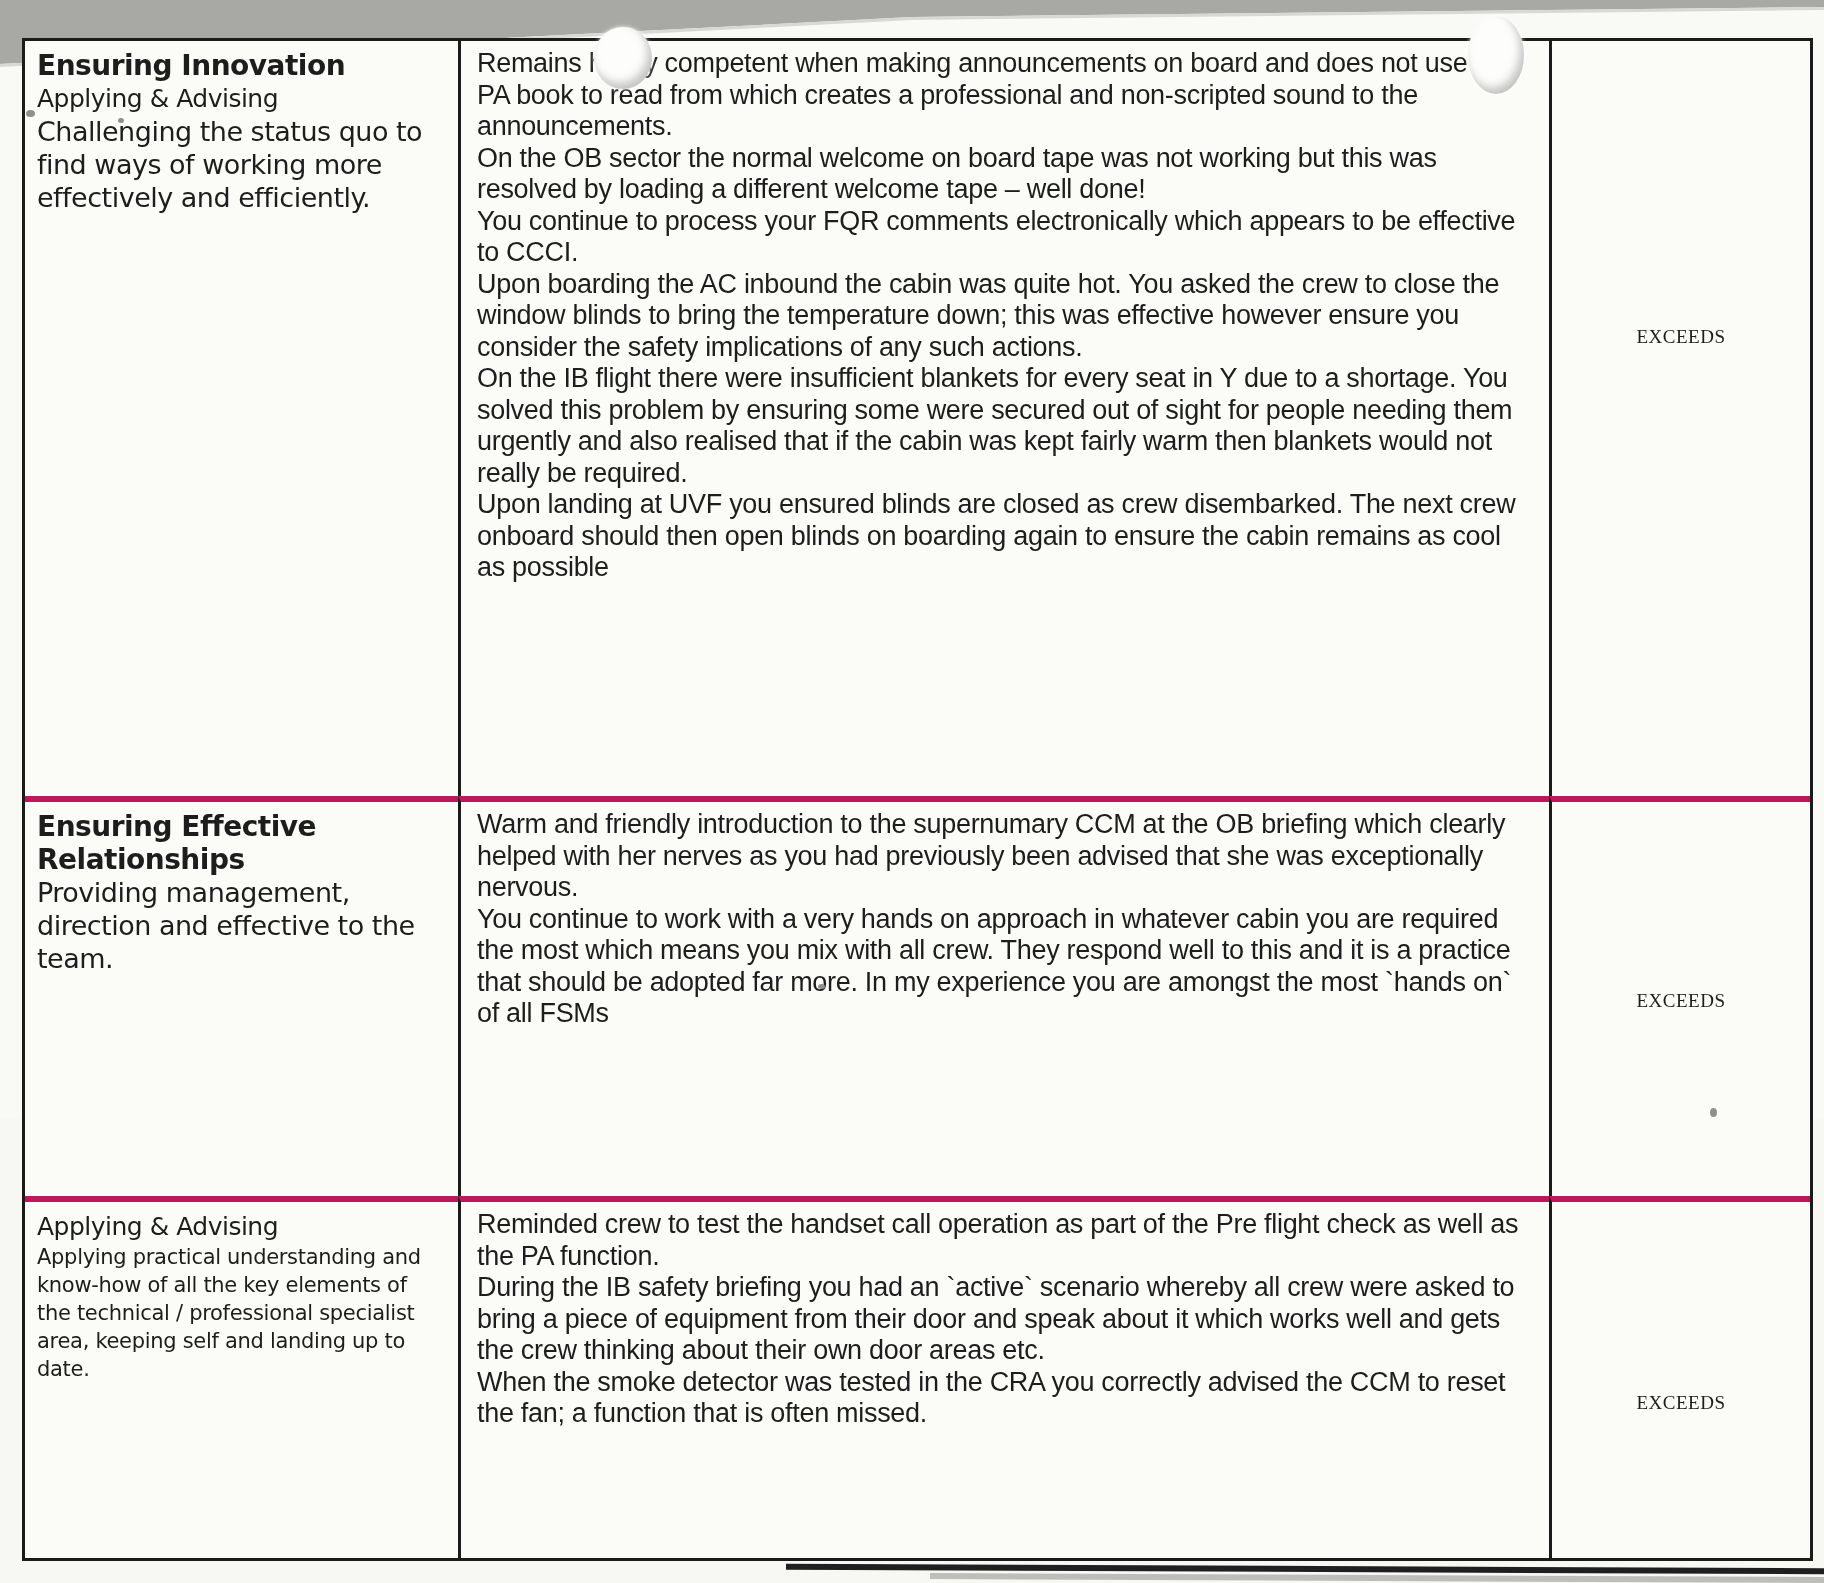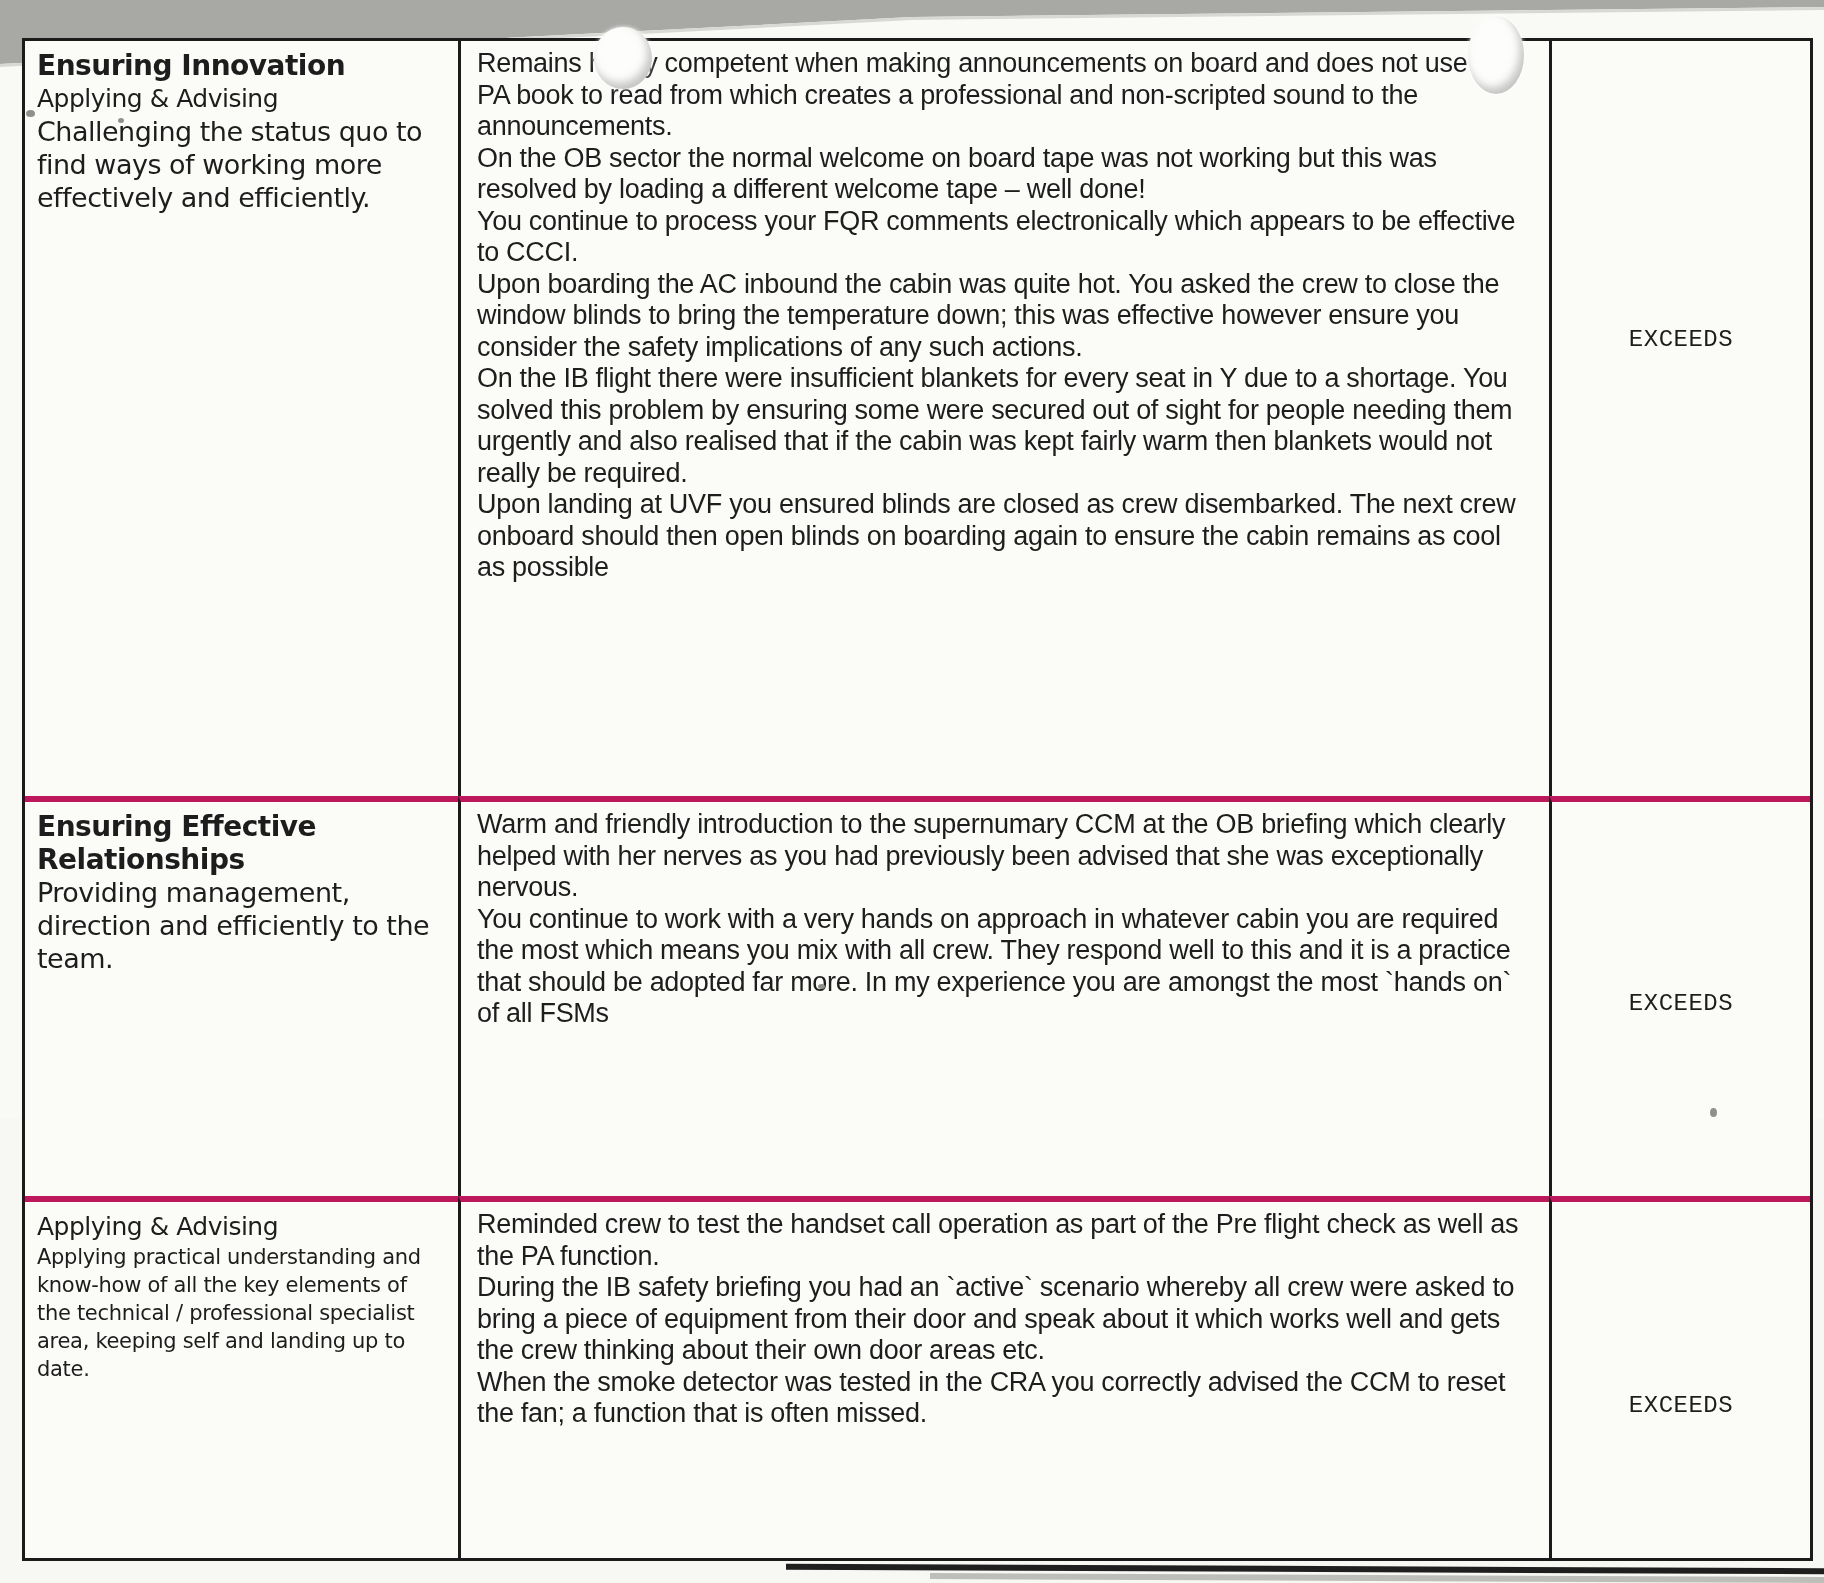--- a/index.html
+++ b/index.html
@@ -39,21 +39,21 @@
   .row3 .competency-description{font-size:21px;line-height:28px;letter-spacing:-0.3px;}
 
   .comments-cell{
     padding:7px 26px 8px 16px;
     font-family:"Liberation Sans", sans-serif;
     font-size:27px;line-height:31.5px;letter-spacing:-0.3px;
   }
   .comments-text{white-space:pre-line;}
 
   .rating-cell{display:flex;flex-direction:column;align-items:center;
-    font-family:Liberation Mono, monospace;font-size:24px;letter-spacing:0.5px;}
+    font-family:Liberation Serif, serif;font-size:19px;letter-spacing:0.5px;}
   .rating-cell.r1 .rating-text{margin-top:285px;}
   .rating-cell.r2 .rating-text{margin-top:188px;}
   .rating-cell.r3 .rating-text{margin-top:190px;}
 
   
   .blob{position:absolute;border-radius:50%;background:#fdfdfc;
     box-shadow:inset -4px -6px 8px rgba(150,150,148,0.55), 0 0 4px rgba(255,255,255,0.9);}
   .blob-a{left:594px;top:27px;width:58px;height:62px;}
   .blob-b{left:1468px;top:16px;width:56px;height:78px;}
 
@@ -87,21 +87,21 @@
 Upon boarding the AC inbound the cabin was quite hot. You asked the crew to close the window blinds to bring the temperature down; this was effective however ensure you consider the safety implications of any such actions.
 On the IB flight there were insufficient blankets for every seat in Y due to a shortage. You solved this problem by ensuring some were secured out of sight for people needing them urgently and also realised that if the cabin was kept fairly warm then blankets would not really be required.
 Upon landing at UVF you ensured blinds are closed as crew disembarked. The next crew onboard should then open blinds on boarding again to ensure the cabin remains as cool as possible</div>
     </div>
     <div class="cell rating-cell r1 row1 col3">
       <span class="rating-text">EXCEEDS</span>
     </div>
 
     <div class="cell competency-cell row2 col1">
       <div class="competency-title">Ensuring Effective Relationships</div>
-      <div class="competency-description">Providing management, direction and efficiently to the team.</div>
+      <div class="competency-description">Providing management, direction and effective to the team.</div>
     </div>
     <div class="cell comments-cell row2 col2">
       <div class="comments-text">Warm and friendly introduction to the supernumary CCM at the OB briefing which clearly helped with her nerves as you had previously been advised that she was exceptionally nervous.
 You continue to work with a very hands on approach in whatever cabin you are required the most which means you mix with all crew. They respond well to this and it is a practice that should be adopted far more. In my experience you are amongst the most `hands on` of all FSMs</div>
     </div>
     <div class="cell rating-cell r2 row2 col3">
       <span class="rating-text">EXCEEDS</span>
     </div>
 
     <div class="cell competency-cell row3 col1">

